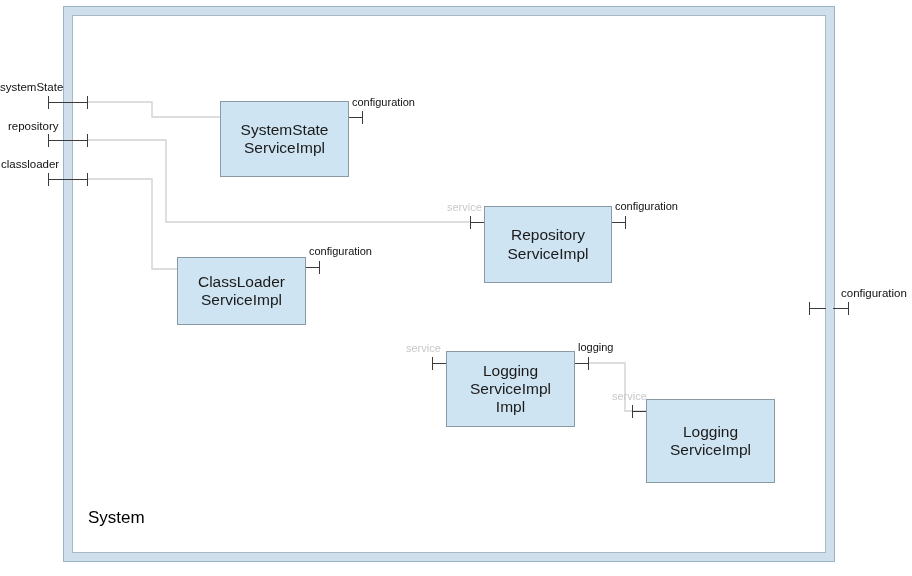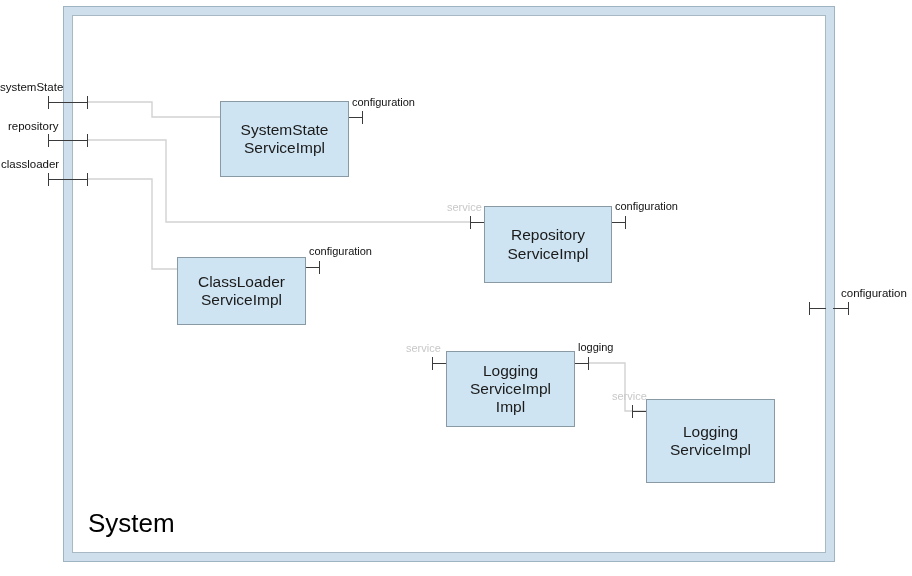--- a/index.html
+++ b/index.html
@@ -5,21 +5,21 @@
   html,body{margin:0;padding:0;background:#ffffff;}
   body{width:912px;height:576px;overflow:hidden;
        font-family:"Liberation Sans","DejaVu Sans",sans-serif;}
   #canvas{position:relative;width:912px;height:576px;}
 
   
   .sys-outer{position:absolute;box-sizing:border-box;
       border:1px solid #9fb4c2;background:#cfe0ec;}
   .sys-inner{position:absolute;box-sizing:border-box;
       border:1px solid #a8b9c4;background:#ffffff;}
-  .sys-label{position:absolute;font-size:26px;color:#000;white-space:nowrap;}
+  .sys-label{position:absolute;font-size:17px;color:#000;white-space:nowrap;}
 
   
   .cbox{position:absolute;box-sizing:border-box;background:#cfe4f2;
         border:1px solid #8a9aa5;display:flex;align-items:center;
         justify-content:center;text-align:center;font-size:15.5px;
         color:#1a1a1a;line-height:1.18;}
   .cbox span{display:block;padding:0 4px;}
 
   
   svg.wires{position:absolute;left:0;top:0;width:912px;height:576px;

